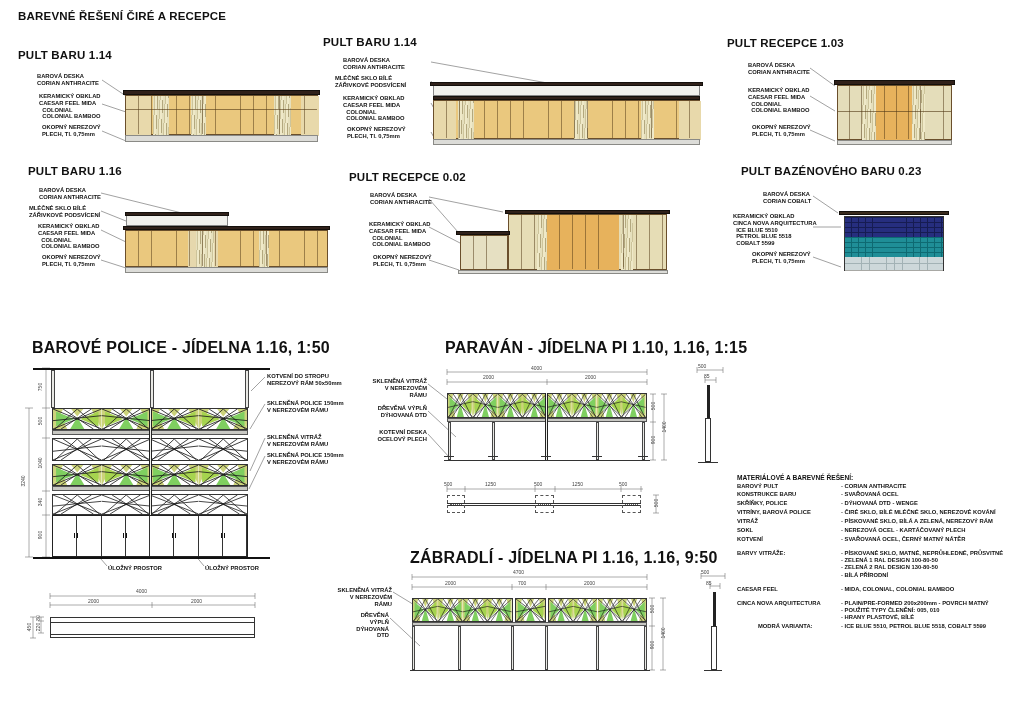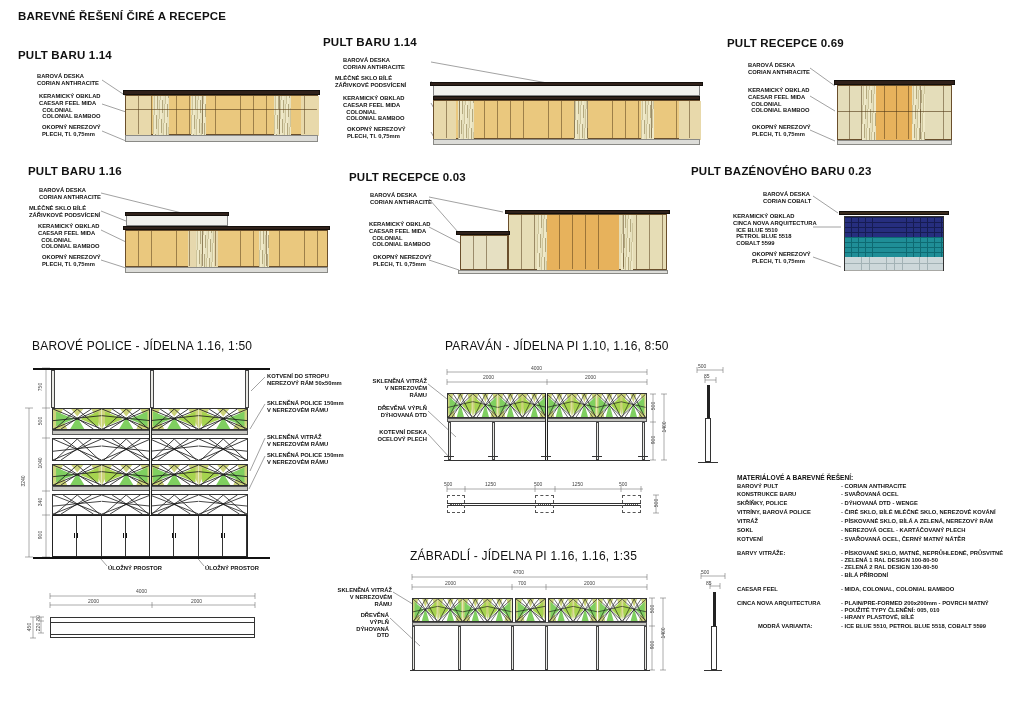--- a/index.html
+++ b/index.html
@@ -1,20 +1,20 @@
 <!DOCTYPE html>
 <html><head>
 <meta charset="utf-8">
 <style>
   html,body{margin:0;padding:0;background:#fff;}
   #sheet{position:relative;width:1024px;height:709px;background:#fff;overflow:hidden;
          font-family:"Liberation Sans",sans-serif;color:#111;}
   .t{position:absolute;}
   .ttl{position:absolute;font-size:11.5px;font-weight:bold;white-space:nowrap;letter-spacing:.2px;}
-  .ttl2{position:absolute;font-size:12px;font-weight:normal;white-space:nowrap;letter-spacing:.2px;}
+  .ttl2{position:absolute;font-size:16px;font-weight:bold;white-space:nowrap;letter-spacing:.2px;}
   .lbl{position:absolute;font-size:5.8px;font-weight:bold;line-height:1.18;white-space:pre-wrap;}
   .dim{position:absolute;font-size:5px;color:#444;white-space:nowrap;}
   .dv{position:absolute;font-size:5px;color:#444;width:22px;text-align:center;transform:rotate(-90deg);}
   .dv2{position:absolute;font-size:5px;color:#444;width:14px;text-align:center;transform:rotate(-90deg);}
   .counter{position:absolute;}
   .ctop{position:absolute;background:#30211a;border:.5px solid #14100c;box-sizing:border-box;}
   .glass{position:absolute;background:#f1f1ed;border:.6px solid #888;border-top:none;box-sizing:border-box;}
   .tiles{position:absolute;box-sizing:border-box;border:.7px solid #6a4f2c;background:#eac87e;}
   .panel{position:absolute;}
   .joints{position:absolute;inset:0;background:repeating-linear-gradient(90deg,rgba(80,55,20,0) 0 12px,rgba(80,55,20,.5) 12px 12.8px);}
@@ -208,21 +208,21 @@
       <div class="panel" style="left:0;top:0;width:22px;height:39px;background:#e8d9ab"></div>
       <div class="panel" style="left:245px;top:0;width:22px;height:39px;background:#e8d9ab"></div>
       <div class="streak" style="left:24px;top:0;width:16px;height:39px"></div>
       <div class="streak" style="left:140px;top:0;width:14px;height:39px"></div>
       <div class="streak" style="left:207px;top:0;width:13px;height:39px"></div>
       <div class="joints"></div>
     </div>
     <div class="plinth" style="left:3px;top:56.5px;width:267px;height:6.5px"></div>
   </div>
 
-  <div class="ttl" style="left:727px;top:37px">PULT RECEPCE 0.69</div>
+  <div class="ttl" style="left:727px;top:37px">PULT RECEPCE 1.03</div>
   <div class="lbl" style="left:748px;top:62px">BAROVÁ DESKA
 CORIAN ANTHRACITE</div>
   <div class="lbl" style="left:748px;top:87px">KERAMICKÝ OBKLAD
 CAESAR FEEL MIDA
   COLONIAL
   COLONIAL BAMBOO</div>
   <div class="lbl" style="left:752px;top:124px">OKOPNÝ NEREZOVÝ
 PLECH, Tl. 0,75mm</div>
   <div class="counter" style="left:834px;top:80px;width:121px;height:65px">
     <div class="ctop" style="left:0;top:0;width:121px;height:5px"></div>
@@ -253,21 +253,21 @@
     <div class="ctop" style="left:0;top:13.5px;width:207px;height:4px"></div>
     <div class="tiles" style="left:2px;top:17.5px;width:203px;height:37px">
       <div class="panel" style="left:62px;top:0;width:30px;height:37px;background:#e6d8ad"></div>
       <div class="streak" style="left:70px;top:0;width:18px;height:37px"></div>
       <div class="streak" style="left:133px;top:0;width:10px;height:37px"></div>
       <div class="joints"></div>
     </div>
     <div class="plinth" style="left:2px;top:54.5px;width:203px;height:6.5px"></div>
   </div>
 
-  <div class="ttl" style="left:349px;top:171px">PULT RECEPCE 0.03</div>
+  <div class="ttl" style="left:349px;top:171px">PULT RECEPCE 0.02</div>
   <div class="lbl" style="left:370px;top:192px">BAROVÁ DESKA
 CORIAN ANTHRACITE</div>
   <div class="lbl" style="left:369px;top:221px">KERAMICKÝ OBKLAD
 CAESAR FEEL MIDA
   COLONIAL
   COLONIAL BAMBOO</div>
   <div class="lbl" style="left:373px;top:254px">OKOPNÝ NEREZOVÝ
 PLECH, Tl. 0,75mm</div>
   <div class="counter" style="left:456px;top:210px;width:214px;height:64px">
     <div class="ctop" style="left:49px;top:0;width:165px;height:4px"></div>
@@ -277,21 +277,21 @@
       <div class="streak" style="left:112px;top:0;width:12px;height:56px"></div>
       <div class="joints"></div>
     </div>
     <div class="ctop" style="left:0;top:21px;width:54px;height:3.5px"></div>
     <div class="tiles" style="left:4px;top:24.5px;width:48px;height:35.5px;background:#e6e0c2">
       <div class="joints"></div>
     </div>
     <div class="plinth" style="left:2px;top:60px;width:210px;height:4px"></div>
   </div>
 
-  <div class="ttl" style="left:691px;top:165px">PULT BAZÉNOVÉHO BARU 0.23</div>
+  <div class="ttl" style="left:741px;top:165px">PULT BAZÉNOVÉHO BARU 0.23</div>
   <div class="lbl" style="left:763px;top:191px">BAROVÁ DESKA
 CORIAN COBALT</div>
   <div class="lbl" style="left:733px;top:213px">KERAMICKÝ OBKLAD
 CINCA NOVA ARQUITECTURA
   ICE BLUE 5510
   PETROL BLUE 5518
   COBALT 5599</div>
   <div class="lbl" style="left:752px;top:251px">OKOPNÝ NEREZOVÝ
 PLECH, Tl. 0,75mm</div>
   <div class="counter" style="left:839px;top:211px;width:110px;height:61px">
@@ -620,21 +620,21 @@
   <div class="dim" style="left:88px;top:598px">2000</div>
   <div class="dim" style="left:191px;top:598px">2000</div>
   <div class="t" style="left:50px;top:617px;width:205px;height:21px;border:.8px solid #333;box-sizing:border-box">
     <div class="ln" style="left:0;top:4px;width:100%;height:.7px"></div>
     <div class="ln" style="left:0;top:16px;width:100%;height:.7px"></div>
   </div>
   <div class="dv2" style="left:31px;top:615px">80</div>
   <div class="dv2" style="left:31px;top:624px">220</div>
   <div class="dv2" style="left:22px;top:624px">450</div>
 
-  <div class="ttl2" style="left:445px;top:339px">PARAVÁN - JÍDELNA PI 1.10, 1.16, 8:50</div>
+  <div class="ttl2" style="left:445px;top:339px">PARAVÁN - JÍDELNA PI 1.10, 1.16, 1:15</div>
   <div class="lbl" style="left:366px;top:378px;text-align:right;width:61px">SKLENĚNÁ VITRÁŽ
 V NEREZOVÉM RÁMU</div>
   <div class="lbl" style="left:377px;top:405px;text-align:right;width:50px">DŘEVĚNÁ VÝPLŇ
 DÝHOVANÁ DTD</div>
   <div class="lbl" style="left:377px;top:429px;text-align:right;width:50px">KOTEVNÍ DESKA
 OCELOVÝ PLECH</div>
   <div class="dim" style="left:531px;top:365px">4000</div>
   <div class="dim" style="left:483px;top:374px">2000</div>
   <div class="dim" style="left:585px;top:374px">2000</div>
   <div class="vitraz" style="left:447px;top:393px;width:200px;height:25px">
@@ -831,21 +831,21 @@
       <div style="position:absolute;left:2px;right:2px;top:8px;border-top:1px dotted #666"></div>
     </div>
   <div class="t" style="left:535px;top:495px;width:19px;height:18px;border:.9px dashed #555;box-sizing:border-box">
       <div style="position:absolute;left:2px;right:2px;top:8px;border-top:1px dotted #666"></div>
     </div>
   <div class="t" style="left:622px;top:495px;width:19px;height:18px;border:.9px dashed #555;box-sizing:border-box">
       <div style="position:absolute;left:2px;right:2px;top:8px;border-top:1px dotted #666"></div>
     </div>
   <div class="dv" style="left:645px;top:500px">500</div>
 
-  <div class="ttl2" style="left:410px;top:549px">ZÁBRADLÍ - JÍDELNA PI 1.16, 1.16, 1:35</div>
+  <div class="ttl2" style="left:410px;top:549px">ZÁBRADLÍ - JÍDELNA PI 1.16, 1.16, 9:50</div>
   <div class="lbl" style="left:334px;top:587px;text-align:right;width:58px">SKLENĚNÁ VITRÁŽ
 V NEREZOVÉM RÁMU</div>
   <div class="lbl" style="left:343px;top:612px;text-align:right;width:46px">DŘEVĚNÁ VÝPLŇ
 DÝHOVANÁ DTD</div>
   <div class="dim" style="left:513px;top:569px">4700</div>
   <div class="dim" style="left:445px;top:580px">2000</div>
   <div class="dim" style="left:518px;top:580px">700</div>
   <div class="dim" style="left:584px;top:580px">2000</div>
   <div class="vitraz" style="left:412px;top:598px;width:101px;height:24px">
       <div class="vt">

